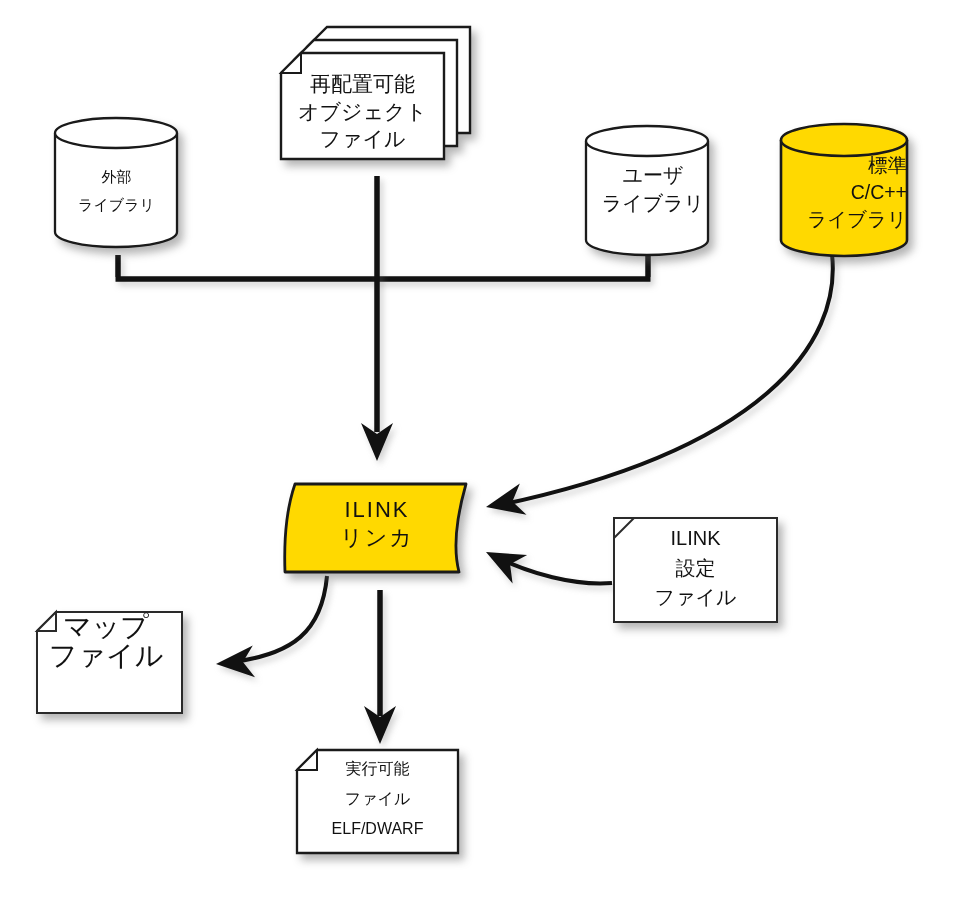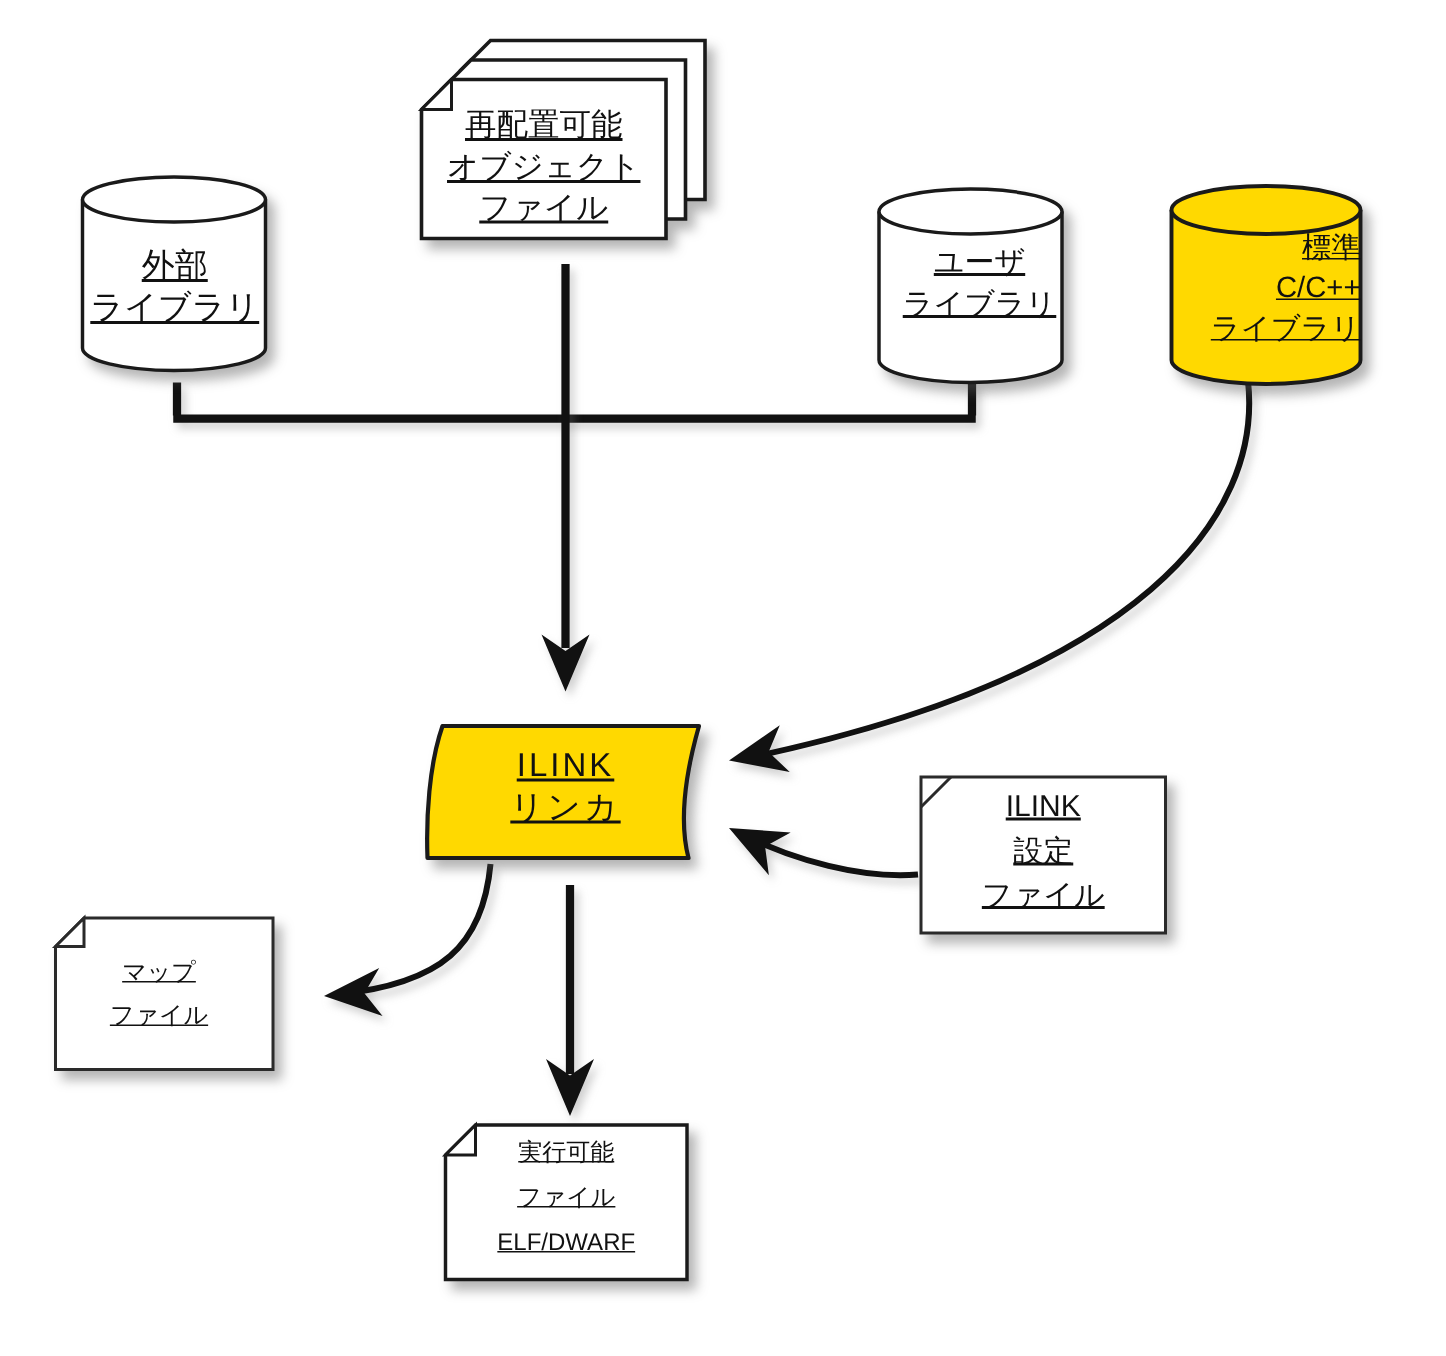--- a/index.html
+++ b/index.html
@@ -12,29 +12,28 @@
   }
   #diagram-svg{position:absolute;left:0;top:0;}
   .node-sh{filter:drop-shadow(5px 6px 4px rgba(90,90,90,0.45));}
   .line-sh{filter:drop-shadow(3px 4px 3px rgba(120,120,120,0.35));}
   .label{
     position:absolute;
     text-align:center;
     white-space:pre-line;
     color:#111111;
     z-index:2;
-    text-decoration:underline;
   }
   .lbl-objects {left:281px;top:70px; width:163px;font-size:21px;line-height:27.5px;}
-  .lbl-external{left:56px; top:163px;width:121px;font-size:22px;line-height:28px;}
+  .lbl-external{left:56px; top:163px;width:121px;font-size:15px;line-height:28px;}
   .lbl-user    {left:587px;top:161px;width:132px;font-size:20px;line-height:28px;}
   .lbl-std     {left:781px;top:152px;width:126px;font-size:19.5px;line-height:27px;text-align:right;}
   .lbl-ilink   {left:293px;top:496px;width:168px;font-size:22px;line-height:28px;letter-spacing:2px;}
   .lbl-config  {left:614px;top:524px;width:163px;font-size:20px;line-height:29.5px;}
-  .lbl-map     {left:37px; top:634px;width:138px;font-size:16px;line-height:29px;}
+  .lbl-map     {left:37px; top:612px;width:138px;font-size:28px;line-height:29px;}
   .lbl-exec    {left:297px;top:754px;width:161px;font-size:16px;line-height:30px;}
 </style>
 </head>
 <body>
 
 <div id="canvas">
 
   <svg id="diagram-svg" width="964" height="904" viewBox="0 0 964 904">
 
     <g class="line-sh" stroke="#111111" fill="none">

